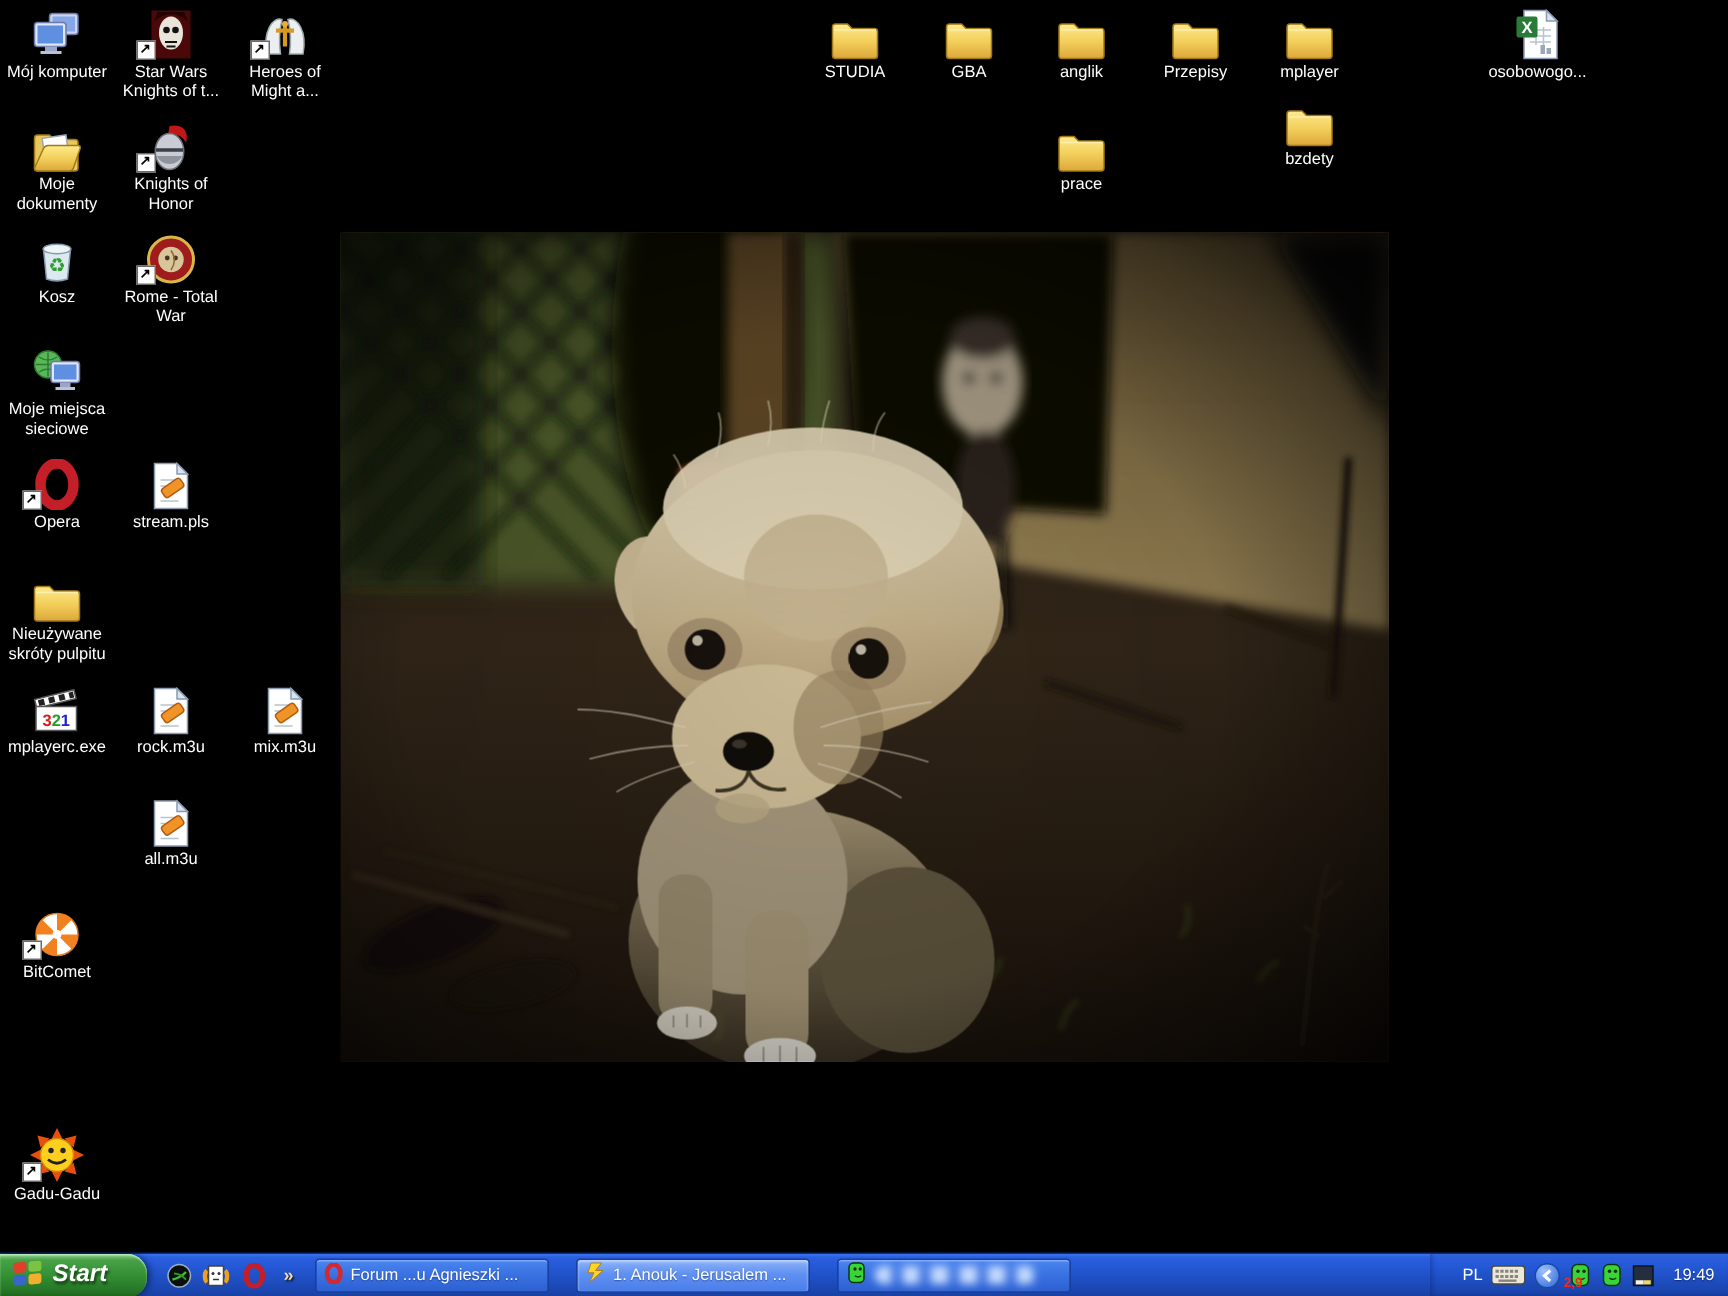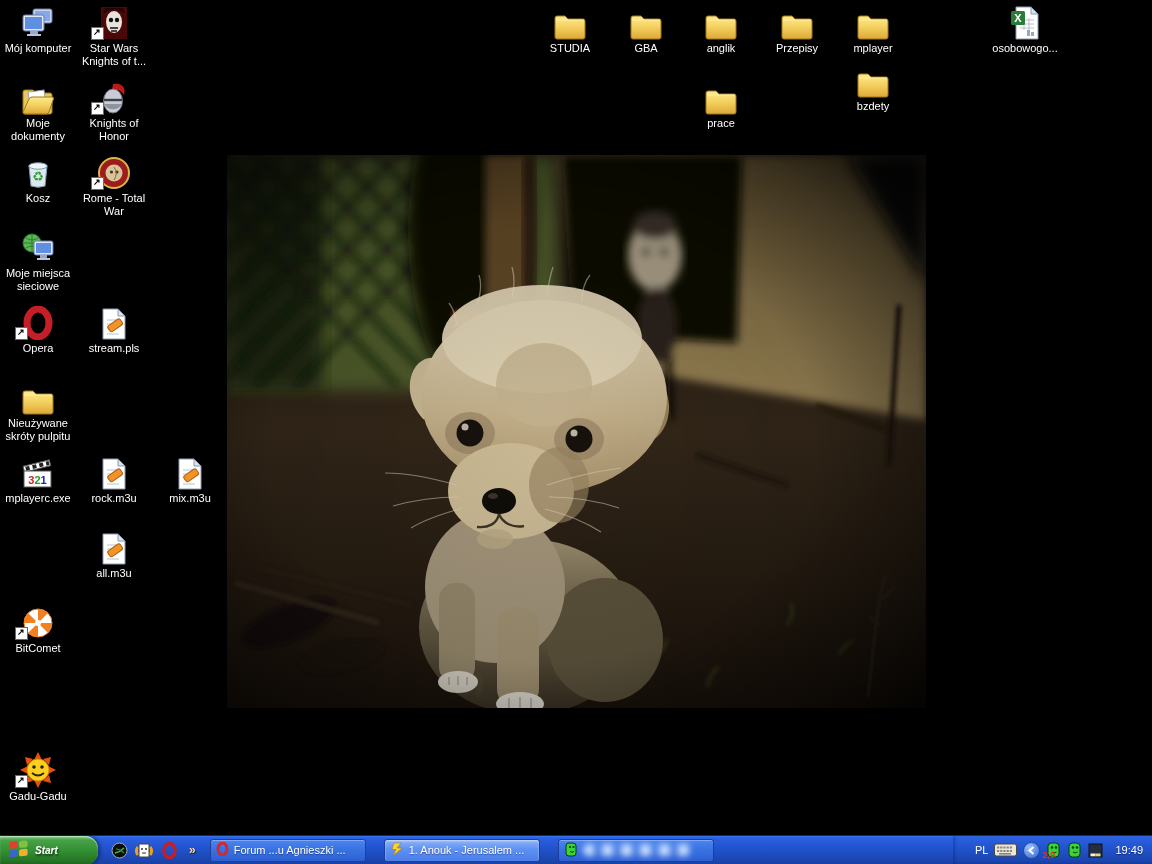--- a/index.html
+++ b/index.html
@@ -17,21 +17,21 @@
     border:1px solid #6a6a6a;font-size:9px;line-height:10px;font-weight:bold;color:#000;}
   .sc:after{content:"↗";position:absolute;left:1px;top:-1px;}
   
   .taskbar{position:absolute;left:0;bottom:0;width:1152px;height:29px;
     background:linear-gradient(180deg,#3a74f0 0%,#2a5fe0 8%,#2153cc 45%,#1c48b4 80%,#1941a5 100%);
     border-top:1px solid #0a2a7c;box-sizing:border-box;display:flex;align-items:center;}
   .startbtn{height:29px;width:98px;border-radius:0 13px 13px 0;
     background:linear-gradient(180deg,#8fd58f 0%,#48a148 14%,#339033 50%,#257425 86%,#1c621c 100%);
     box-shadow:inset 0 1px 1px #b8e8b8, 2px 0 4px rgba(0,0,20,.45);
     display:flex;align-items:center;gap:6px;padding-left:8px;box-sizing:border-box;cursor:pointer;}
-  .startbtn .stxt{color:#fff;font-weight:bold;font-style:italic;font-size:10px;
+  .startbtn .stxt{color:#fff;font-weight:bold;font-style:italic;font-size:16px;
     text-shadow:1px 2px 2px rgba(0,0,0,.55);padding-right:10px;}
   .ql{display:flex;align-items:center;gap:7px;margin-left:12px;}
   .qlitem{width:18px;height:18px;display:flex;align-items:center;justify-content:center;cursor:pointer;}
   .chev{color:#ffd9a8;font-size:12px;font-weight:bold;margin-left:4px;cursor:pointer;
     text-shadow:1px 1px 1px #123;}
   .tbuttons{display:flex;gap:18px;margin-left:14px;}
   .twin{width:156px;height:23px;border-radius:3px;border:1px solid #1a3f9c;box-sizing:border-box;
     background:linear-gradient(180deg,#4a86f0 0%,#3a72e2 45%,#2d60d2 100%);
     box-shadow:inset 0 1px 0 #7fa8f7;display:flex;align-items:center;gap:5px;
     padding:0 5px;cursor:pointer;color:#fff;font-size:11px;white-space:nowrap;overflow:hidden;}
@@ -236,20 +236,33 @@
           <path d="M5 8 q11 -9 22 0 l-2 -6 H7 Z" fill="#230303"></path>
           <ellipse cx="16" cy="16" rx="8" ry="11" fill="#e8e4da"></ellipse>
           <circle cx="13" cy="14" r="2.2" fill="#111"></circle>
           <circle cx="19" cy="14" r="2.2" fill="#111"></circle>
           <path d="M12 22 h8 M13 25 h6" stroke="#111" stroke-width="1.4"></path>
         </svg>
       <span class="sc"></span>
     </div>
     <div class="lbl">Star Wars Knights of t...</div>
   </div>
+  <div class="dicon" style="left:153px;top:4px">
+    <div class="art">
+      <svg width="34" height="32" viewBox="0 0 34 32">
+          <path d="M5 28 C2 13 9 3 15 5 C13 13 13 21 14 28 Z" fill="#eceef2" stroke="#9aa"></path>
+          <path d="M29 28 C32 13 25 3 19 5 C21 13 21 21 20 28 Z" fill="#eceef2" stroke="#9aa"></path>
+          <rect x="15.6" y="7" width="2.8" height="16" fill="#d79a1e"></rect>
+          <rect x="11" y="11" width="12" height="2.8" fill="#d79a1e"></rect>
+          <circle cx="17" cy="8" r="2" fill="#e8b03a"></circle>
+        </svg>
+      <span class="sc"></span>
+    </div>
+    <div class="lbl">Heroes of Might a...</div>
+  </div>
 
   <div class="dicon" style="left:1px;top:79px">
     <div class="art">
       <svg width="34" height="30" viewBox="0 0 34 30">
           <path d="M2 27 V7 q0-2 2-2 h8 l3 3 h14 q2 0 2 2 v17 q0 2-2 2 H4 q-2 0-2-2z" fill="#e8c85a" stroke="#a07818"></path>
           <rect x="8" y="6" width="16" height="14" fill="#fff" stroke="#9aa5b5" transform="rotate(-8 16 13)"></rect>
           <path d="M2 27 L8 14 q1-2 3-2 h20 q2 0 1.4 2 L28 27 q-.6 2-2.6 2 H4 q-2 0-2-2z" fill="url(#fg)" stroke="#a07818"></path>
         </svg>
     </div>
     <div class="lbl">Moje dokumenty</div>

